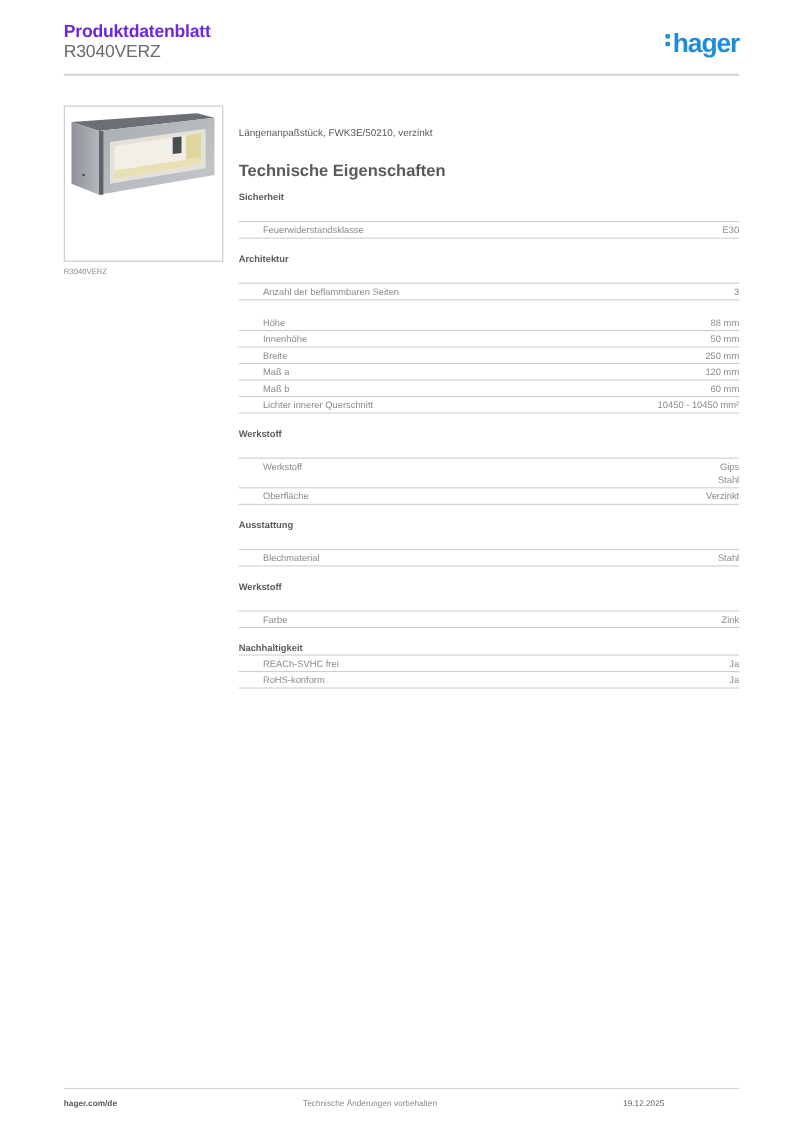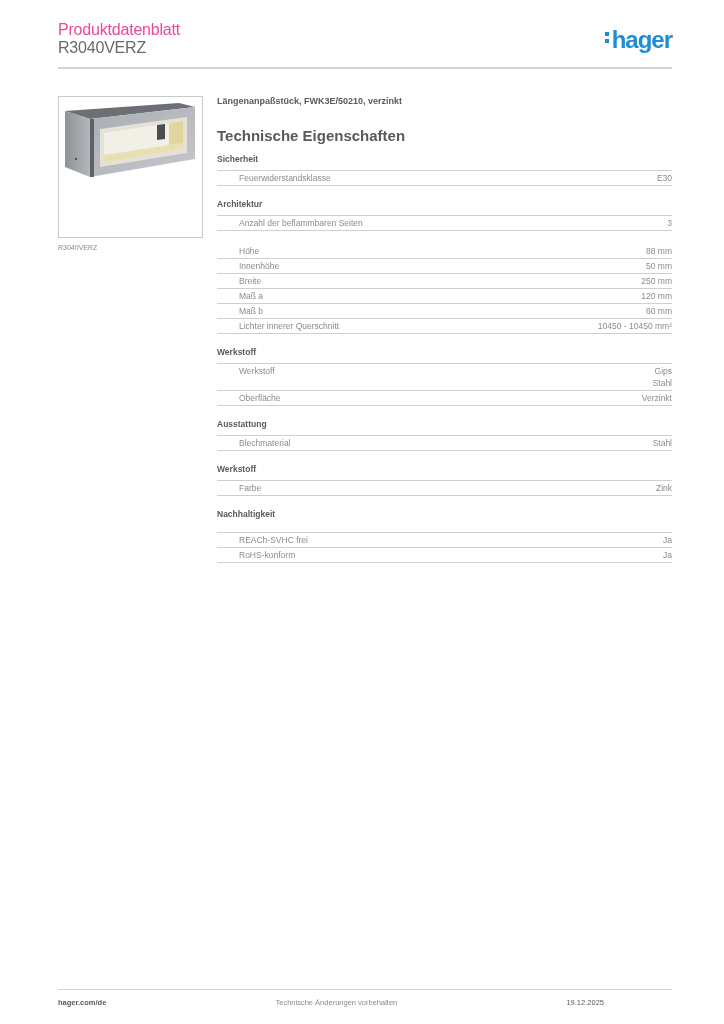--- a/index.html
+++ b/index.html
@@ -1,35 +1,35 @@
 <!DOCTYPE html>
 <html><head>
   <meta charset="utf-8">
   <style>
     * { box-sizing: border-box; margin: 0; padding: 0; }
     html, body { width: 724px; height: 1024px; background: #ffffff; }
     body { position: relative; font-family: "Liberation Sans", sans-serif; color: #6b6b6b; overflow: hidden; }
 
     .header { position: absolute; left: 58px; top: 21px; width: 614px; }
-    .doc-title { font-size: 16px; font-weight: normal; color: #ec4899; line-height: 18px; letter-spacing: -0.2px; }
+    .doc-title { font-size: 16px; font-weight: bold; color: #6d28d9; line-height: 18px; letter-spacing: -0.2px; }
     .doc-subtitle { font-size: 16px; color: #6a6a6a; line-height: 18px; letter-spacing: -0.2px; }
     .logo { position: absolute; right: 0; top: 6px; font-size: 24px; font-weight: bold; color: #1f8dd6; letter-spacing: -1px; line-height: 26px; }
     .logo .colon { display: inline-block; width: 5px; position: relative; top: -2px; margin-right: 2px; }
     .logo .colon i { display: block; width: 4px; height: 4px; background: #1f8dd6; margin: 3px 0; }
     .header-rule { position: absolute; left: 58px; top: 67px; width: 614px; height: 2px; background: #d4d4d4; }
 
     .product-image-frame { position: absolute; left: 58px; top: 96px; width: 145px; height: 142px; border: 1px solid #c9c9c9; background: #fff; }
     .product-image-caption { position: absolute; left: 58px; top: 244px; font-size: 7px; color: #8a8a8a; }
 
     .content { position: absolute; left: 217px; top: 96px; width: 455px; }
-    .product-name { font-size: 9px; font-weight: bold; color: #5a5a5a; line-height: 11px; }
+    .product-name { font-size: 9px; font-weight: normal; color: #5a5a5a; line-height: 11px; margin-top: 20px; }
     .section-heading { font-size: 15px; font-weight: bold; color: #5a5a5a; margin-top: 23px; line-height: 11px; }
 
     .group { margin-top: 13px; }
-    .group-title { font-size: 8.5px; font-weight: bold; color: #5a5a5a; line-height: 11px; padding-bottom: 5px; border-bottom: 1px solid #cfcfcf; }
+    .group-title { font-size: 8.5px; font-weight: bold; color: #5a5a5a; line-height: 11px; padding-bottom: 16px; border-bottom: 1px solid #cfcfcf; }
     .row { display: flex; justify-content: space-between; align-items: flex-start; font-size: 8.5px; color: #8b8b8b; line-height: 12px; padding: 1px 0 1px 0; border-bottom: 1px solid #cfcfcf; }
     .row .label { flex: 1; padding-left: 22px; }
     .row .value { text-align: right; white-space: pre-line; margin-left: 40px; }
 
     .footer-rule { position: absolute; left: 58px; top: 989px; width: 614px; height: 1px; background: #d4d4d4; }
     .footer { position: absolute; left: 58px; top: 998px; width: 546px; display: flex; justify-content: space-between; font-size: 7.5px; line-height: 10px; }
     .footer .site { font-weight: bold; color: #5a5a5a; }
     .footer .notice { color: #8a8a8a; }
     .footer .date { font-weight: normal; color: #5a5a5a; }
   </style>
@@ -146,21 +146,21 @@
 
   <div class="group">
     <div class="group-title">Werkstoff</div>
     <div class="row">
       <span class="label">Farbe</span>
       <span class="value">Zink</span>
     </div>
   </div>
 
   <div class="group">
-    <div class="group-title" style="padding-bottom:12px;">Nachhaltigkeit</div>
+    <div class="group-title" style="padding-bottom:0;">Nachhaltigkeit</div>
     <div class="row">
       <span class="label">REACh-SVHC frei</span>
       <span class="value">Ja</span>
     </div>
     <div class="row">
       <span class="label">RoHS-konform</span>
       <span class="value">Ja</span>
     </div>
   </div>
 </div>

